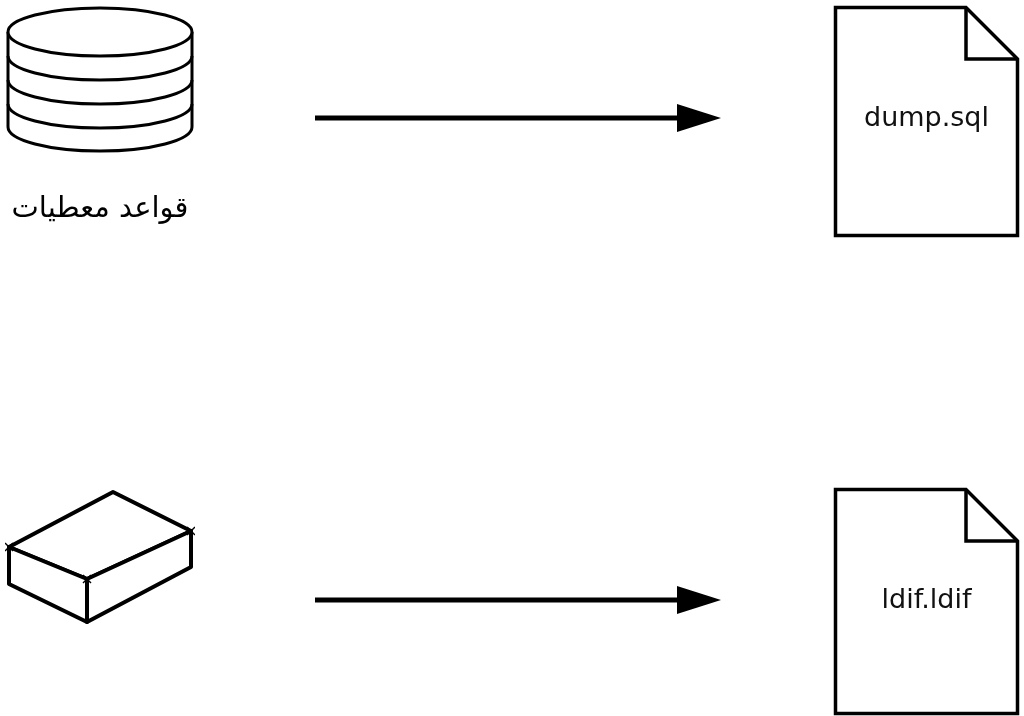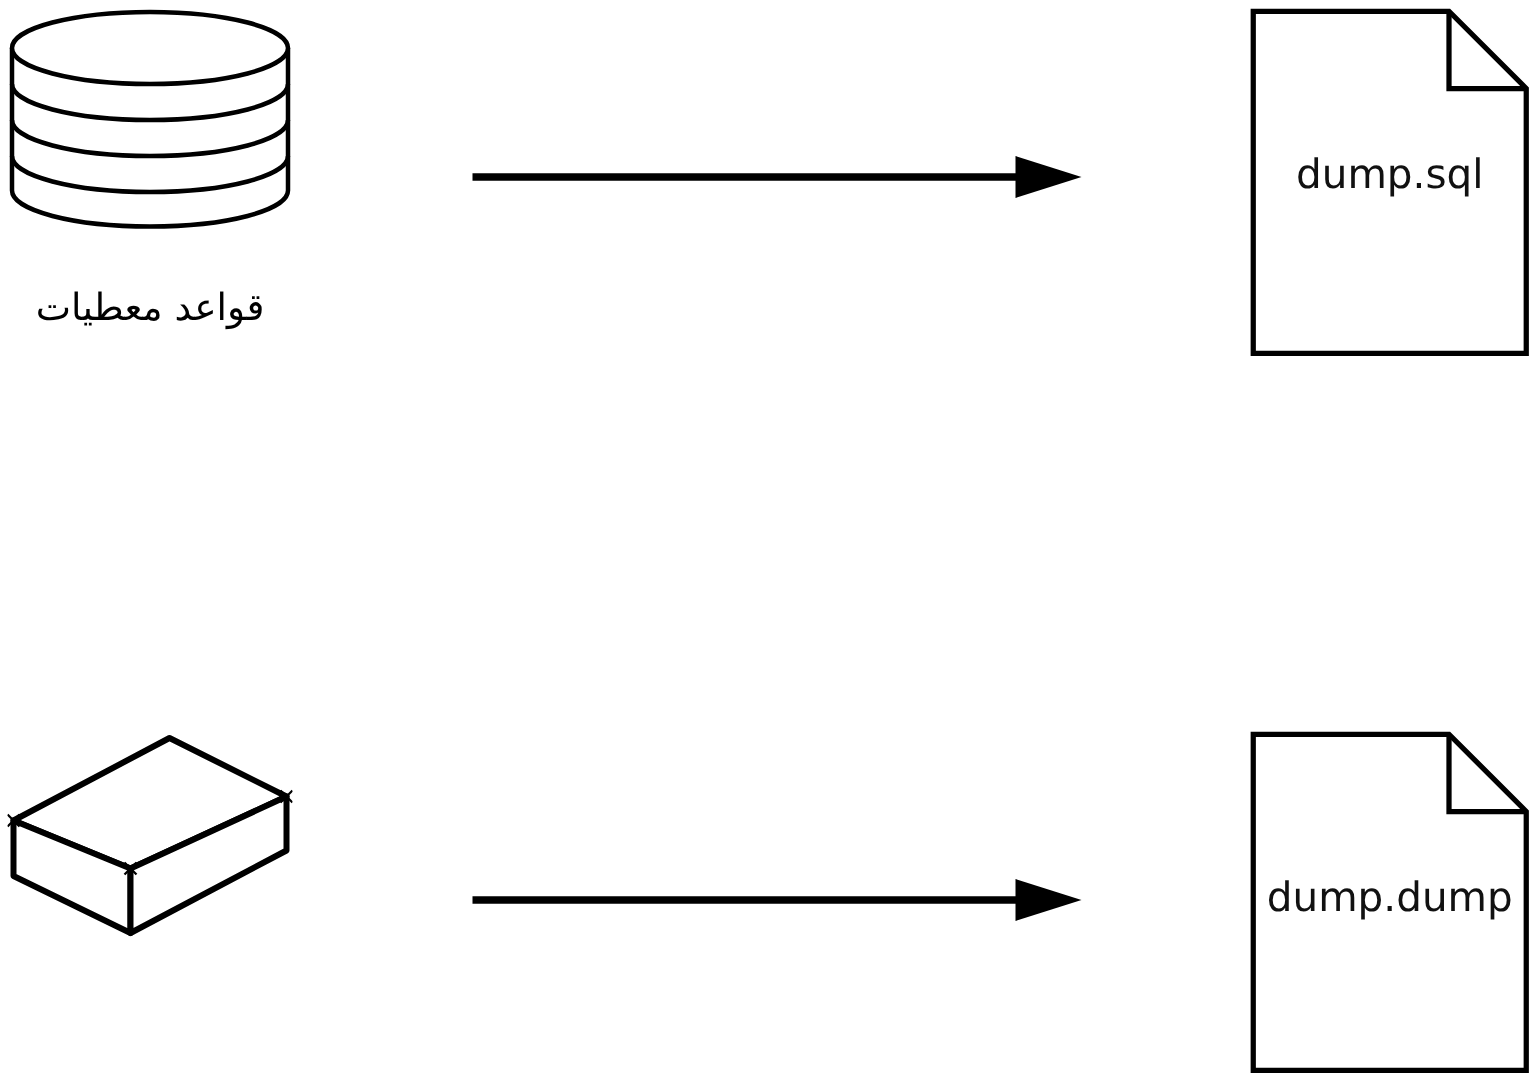--- a/index.html
+++ b/index.html
@@ -11,21 +11,21 @@
     position: relative;
     width: 1024px;
     height: 716px;
     background: #ffffff;
     font-family: "DejaVu Sans", sans-serif;
     overflow: hidden;
   }
   .abs { position: absolute; }
   .shape-label {
     text-align: center;
-    font-size: 25px;
+    font-size: 29px;
     color: #000000;
     line-height: 1.2;
     white-space: nowrap;
   }
   .doc-wrap { }
   .doc-label {
     position: absolute;
     left: 0;
     right: 0;
     top: 96px;
@@ -90,16 +90,16 @@
       <line x1="2" y1="18" x2="366" y2="18" stroke="#000000" stroke-width="5"></line>
       <polygon points="364,4 408,18 364,32" fill="#000000"></polygon>
     </svg>
   </div>
 
   <div class="abs doc-wrap" style="left:833px; top:487px; width:187px; height:229px;">
     <svg width="187" height="229" viewBox="0 0 187 229">
       <path d="M2.5 2.5 L133 2.5 L184.5 54 L184.5 226.5 L2.5 226.5 Z" fill="#ffffff" stroke="#000000" stroke-width="3.5" stroke-linejoin="miter"></path>
       <path d="M133 2.5 L133 54 L184.5 54" fill="none" stroke="#000000" stroke-width="3.5"></path>
     </svg>
-    <div class="doc-label">dump.dump</div>
+    <div class="doc-label">ldif.ldif</div>
   </div>
 
 </div>
 
 </body></html>

